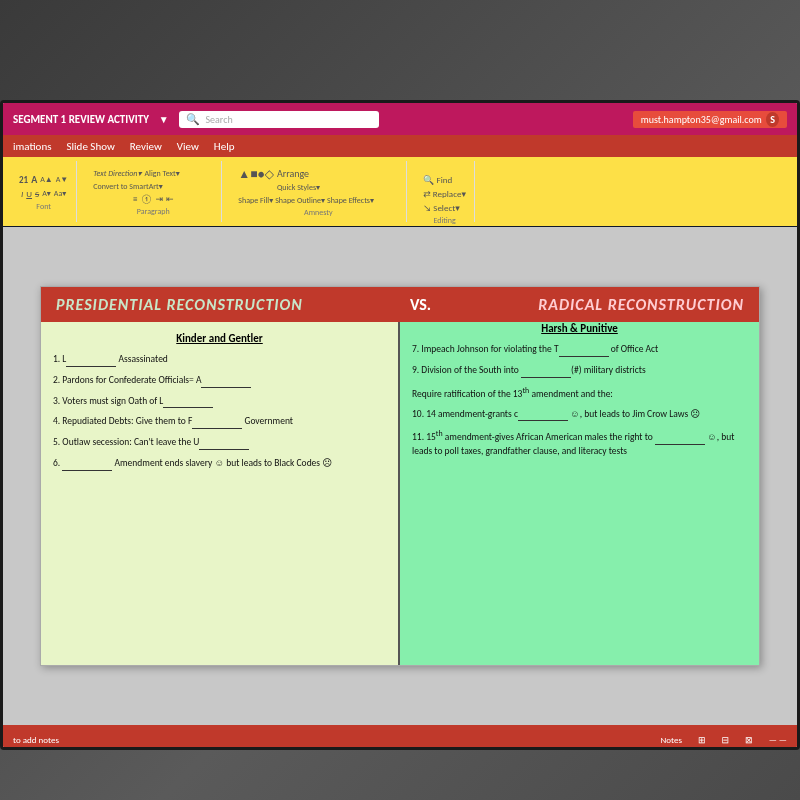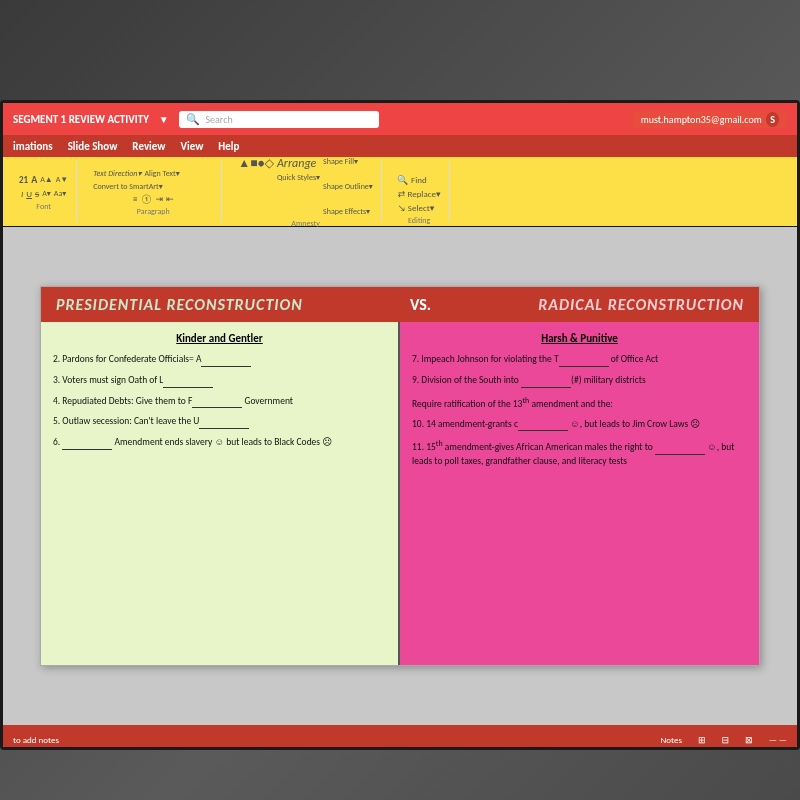--- a/index.html
+++ b/index.html
@@ -31,21 +31,21 @@
       background: #e8e8e8;
       border: 3px solid #1a1a1a;
       border-radius: 4px;
       z-index: 1;
       overflow: hidden;
     }
 
     
     .title-bar {
       height: 32px;
-      background: #ef4444;
+      background: #be185d;
       display: flex;
       align-items: center;
       padding: 0 10px;
       gap: 10px;
     }
 
     .title-bar-text {
       color: white;
       font-size: 11px;
       font-weight: bold;
@@ -73,21 +73,20 @@
     }
 
     
     .menu-bar {
       height: 22px;
       background: #c0392b;
       display: flex;
       align-items: center;
       padding: 0 10px;
       gap: 15px;
-      font-weight: bold;
     }
 
     .menu-item {
       color: white;
       font-size: 11px;
       cursor: pointer;
     }
 
     
     .ribbon {
@@ -187,22 +186,22 @@
 
     .left-panel {
       width: 50%;
       background: #e8f5c8;
       padding: 10px 12px;
       border-right: 2px solid #555;
     }
 
     .right-panel {
       width: 50%;
-      background: #ec4899;
-      padding: 10px 12px;
+      background: #86efac;
+      padding: 0 12px;
     }
 
     .panel-title {
       text-align: center;
       font-size: 11px;
       font-weight: bold;
       text-decoration: underline;
       margin-bottom: 8px;
       color: #000;
     }
@@ -320,24 +319,24 @@
         <span style="font-size:9px;">⇥</span>
         <span style="font-size:9px;">⇤</span>
       </div>
       <div class="ribbon-group-label">Paragraph</div>
     </div>
 
     <div class="ribbon-group">
       <div style="display:flex;gap:3px;flex-wrap:wrap;max-width:160px;">
         <span style="font-size:12px;">▲■●◇</span>
         <div style="display:flex;flex-direction:column;gap:2px;">
-          <span style="font-size:12px;font-style:italic;">Arrange</span>
+          <span style="font-size:10px;">Arrange</span>
           <span style="font-size:8px;">Quick Styles▾</span>
         </div>
-        <div style="display:flex;flex-direction:column;gap:15px;">
+        <div style="display:flex;flex-direction:row;gap:2px;">
           <span style="font-size:8px;">Shape Fill▾</span>
           <span style="font-size:8px;">Shape Outline▾</span>
           <span style="font-size:8px;">Shape Effects▾</span>
         </div>
       </div>
       <div class="ribbon-group-label">Amnesty</div>
     </div>
 
     <div class="ribbon-group">
       <div style="display:flex;flex-direction:column;gap:3px;margin-top:15px;">
@@ -356,20 +355,23 @@
         <span class="slide-header-left">PRESIDENTIAL RECONSTRUCTION</span>
         <span class="slide-header-vs">VS.</span>
         <span class="slide-header-right">RADICAL RECONSTRUCTION</span>
       </div>
 
       <div class="slide-content">
 
         <div class="left-panel">
           <div class="panel-title">Kinder and Gentler</div>
 
+          <div class="panel-item">
+            1. L<span class="blank-line">&nbsp;&nbsp;&nbsp;&nbsp;&nbsp;</span> Assassinated
+          </div>
           <div class="panel-item">
             2. Pardons for Confederate Officials= A<span class="blank-line">&nbsp;&nbsp;&nbsp;&nbsp;&nbsp;</span>
           </div>
           <div class="panel-item">
             3. Voters must sign Oath of L<span class="blank-line">&nbsp;&nbsp;&nbsp;&nbsp;&nbsp;</span>
           </div>
           <div class="panel-item">
             4. Repudiated Debts: Give them to F<span class="blank-line">&nbsp;&nbsp;&nbsp;&nbsp;&nbsp;&nbsp;&nbsp;</span> Government
           </div>
           <div class="panel-item">

